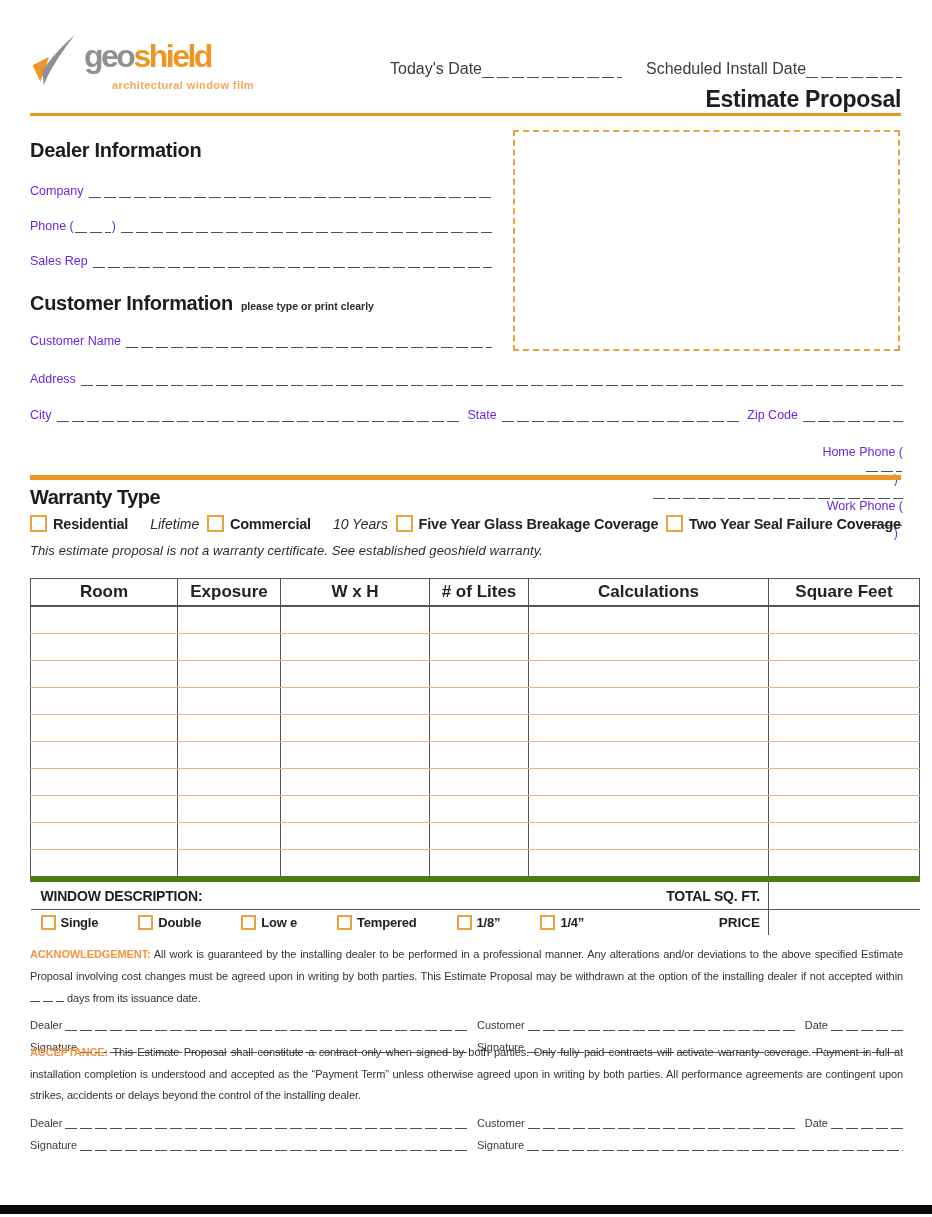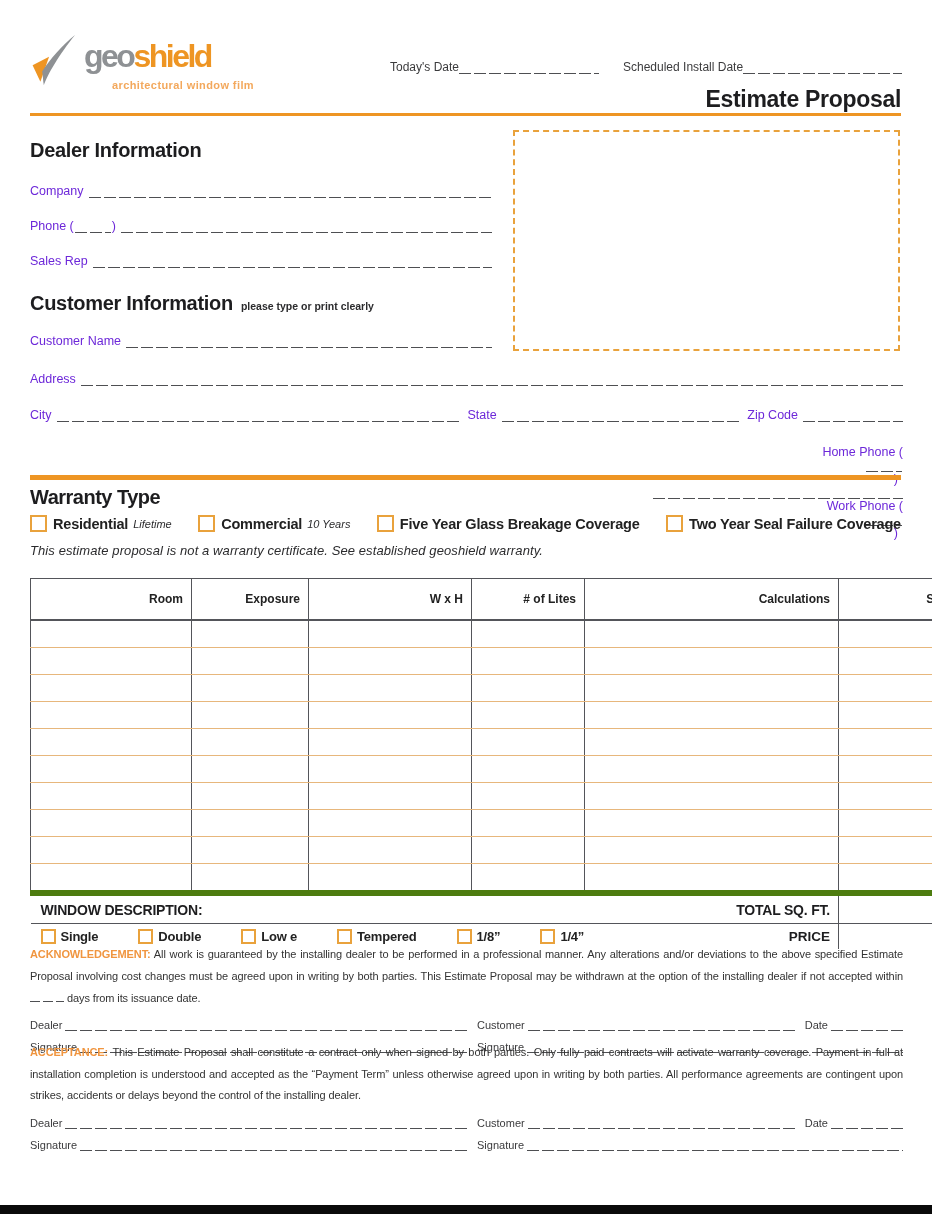--- a/index.html
+++ b/index.html
@@ -18,47 +18,47 @@
   
   .logo{position:absolute;left:30px;top:31px;display:flex;align-items:flex-start;}
   .logo svg{width:52px;height:60px;margin-right:2px;}
   .logo-textwrap{display:flex;flex-direction:column;}
   .logo-text{font-size:32px;font-weight:700;letter-spacing:-2.5px;line-height:50px;}
   .logo-geo{color:#8e9194;}
   .logo-shield{color:#ee9523;}
   .logo-tagline{font-size:11px;font-weight:600;color:#f3a85c;letter-spacing:.4px;margin:-2px 0 0 28px;}
 
   .dates{position:absolute;left:390px;top:60px;width:512px;display:flex;align-items:flex-end;
-         font-size:12px;color:#3b3b3d;}
+         font-size:16px;color:#3b3b3d;}
   .dates .line1{width:140px;}
   .dates .line2{flex:1;}
   .dates .lbl2{margin-left:24px;}
   .title{position:absolute;left:30px;top:86px;width:871px;text-align:right;
          font-size:23px;font-weight:800;letter-spacing:-.3px;color:#1d1d1f;}
   .rule{position:absolute;left:30px;top:113px;width:871px;height:3px;background:#ee9523;}
 
   
   .dashed-box{position:absolute;left:513px;top:130px;width:383px;height:217px;
               border:2px dashed #e9a23c;background:#fff;}
   .h2{position:absolute;left:30px;font-size:20px;font-weight:800;letter-spacing:-.3px;color:#1d1d1f;}
   .h2 .subnote{font-size:10.5px;font-weight:600;letter-spacing:0;color:#2b2b2d;margin-left:8px;}
   .divider{position:absolute;left:30px;top:475px;width:871px;height:5px;background:#ee9523;}
 
   
   .wopts{position:absolute;left:30px;top:515px;width:871px;display:flex;justify-content:space-between;align-items:center;}
   .wopt{display:flex;align-items:center;cursor:default;}
   .cb{display:inline-block;width:13px;height:13px;border:2px solid #e9a23c;background:#fff;margin-right:6px;flex:none;}
   .wopt b{font-size:14.5px;font-weight:700;color:#222;letter-spacing:-.2px;white-space:nowrap;}
-  .wopt i{font-size:11px;font-style:italic;color:#2b2b2d;margin-left:5px;white-space:nowrap;}
+  .wopt i{font-size:14px;font-style:italic;color:#2b2b2d;margin-left:22px;white-space:nowrap;}
   .disclaimer{position:absolute;left:30px;top:543px;font-size:13px;font-style:italic;color:#2b2b2d;letter-spacing:.1px;}
 
   
   .tbl{position:absolute;left:30px;top:578px;width:871px;border-collapse:collapse;table-layout:fixed;}
   .tbl th{border:1px solid #54555a;border-bottom:2px solid #54555a;height:24px;
-          font-size:12px;font-weight:700;color:#222;text-align:right;padding:8px;}
+          font-size:17px;font-weight:700;color:#222;text-align:center;padding:1px;}
   .tbl td{padding:0;}
   .tbl td.bc{border-left:1px solid #54555a;border-right:1px solid #54555a;
              border-bottom:1px solid #e7b77c;height:26px;}
   .tbl tr.lastbody td.bc{border-bottom:none;}
   .wdrow td{border-top:6px solid #4d7c0f;height:27px;}
   .cbrow td{border-top:1px solid #54555a;height:25px;}
   .wd-flex{display:flex;align-items:center;height:100%;padding:0 8px 0 10px;}
   .wd-label{font-size:14px;font-weight:700;color:#1d1d1f;letter-spacing:-.2px;}
   .wd-total{margin-left:auto;font-size:14px;font-weight:700;color:#1d1d1f;letter-spacing:-.2px;}
   .glass{display:flex;align-items:center;height:100%;padding:0 8px 0 10px;gap:40px;}

